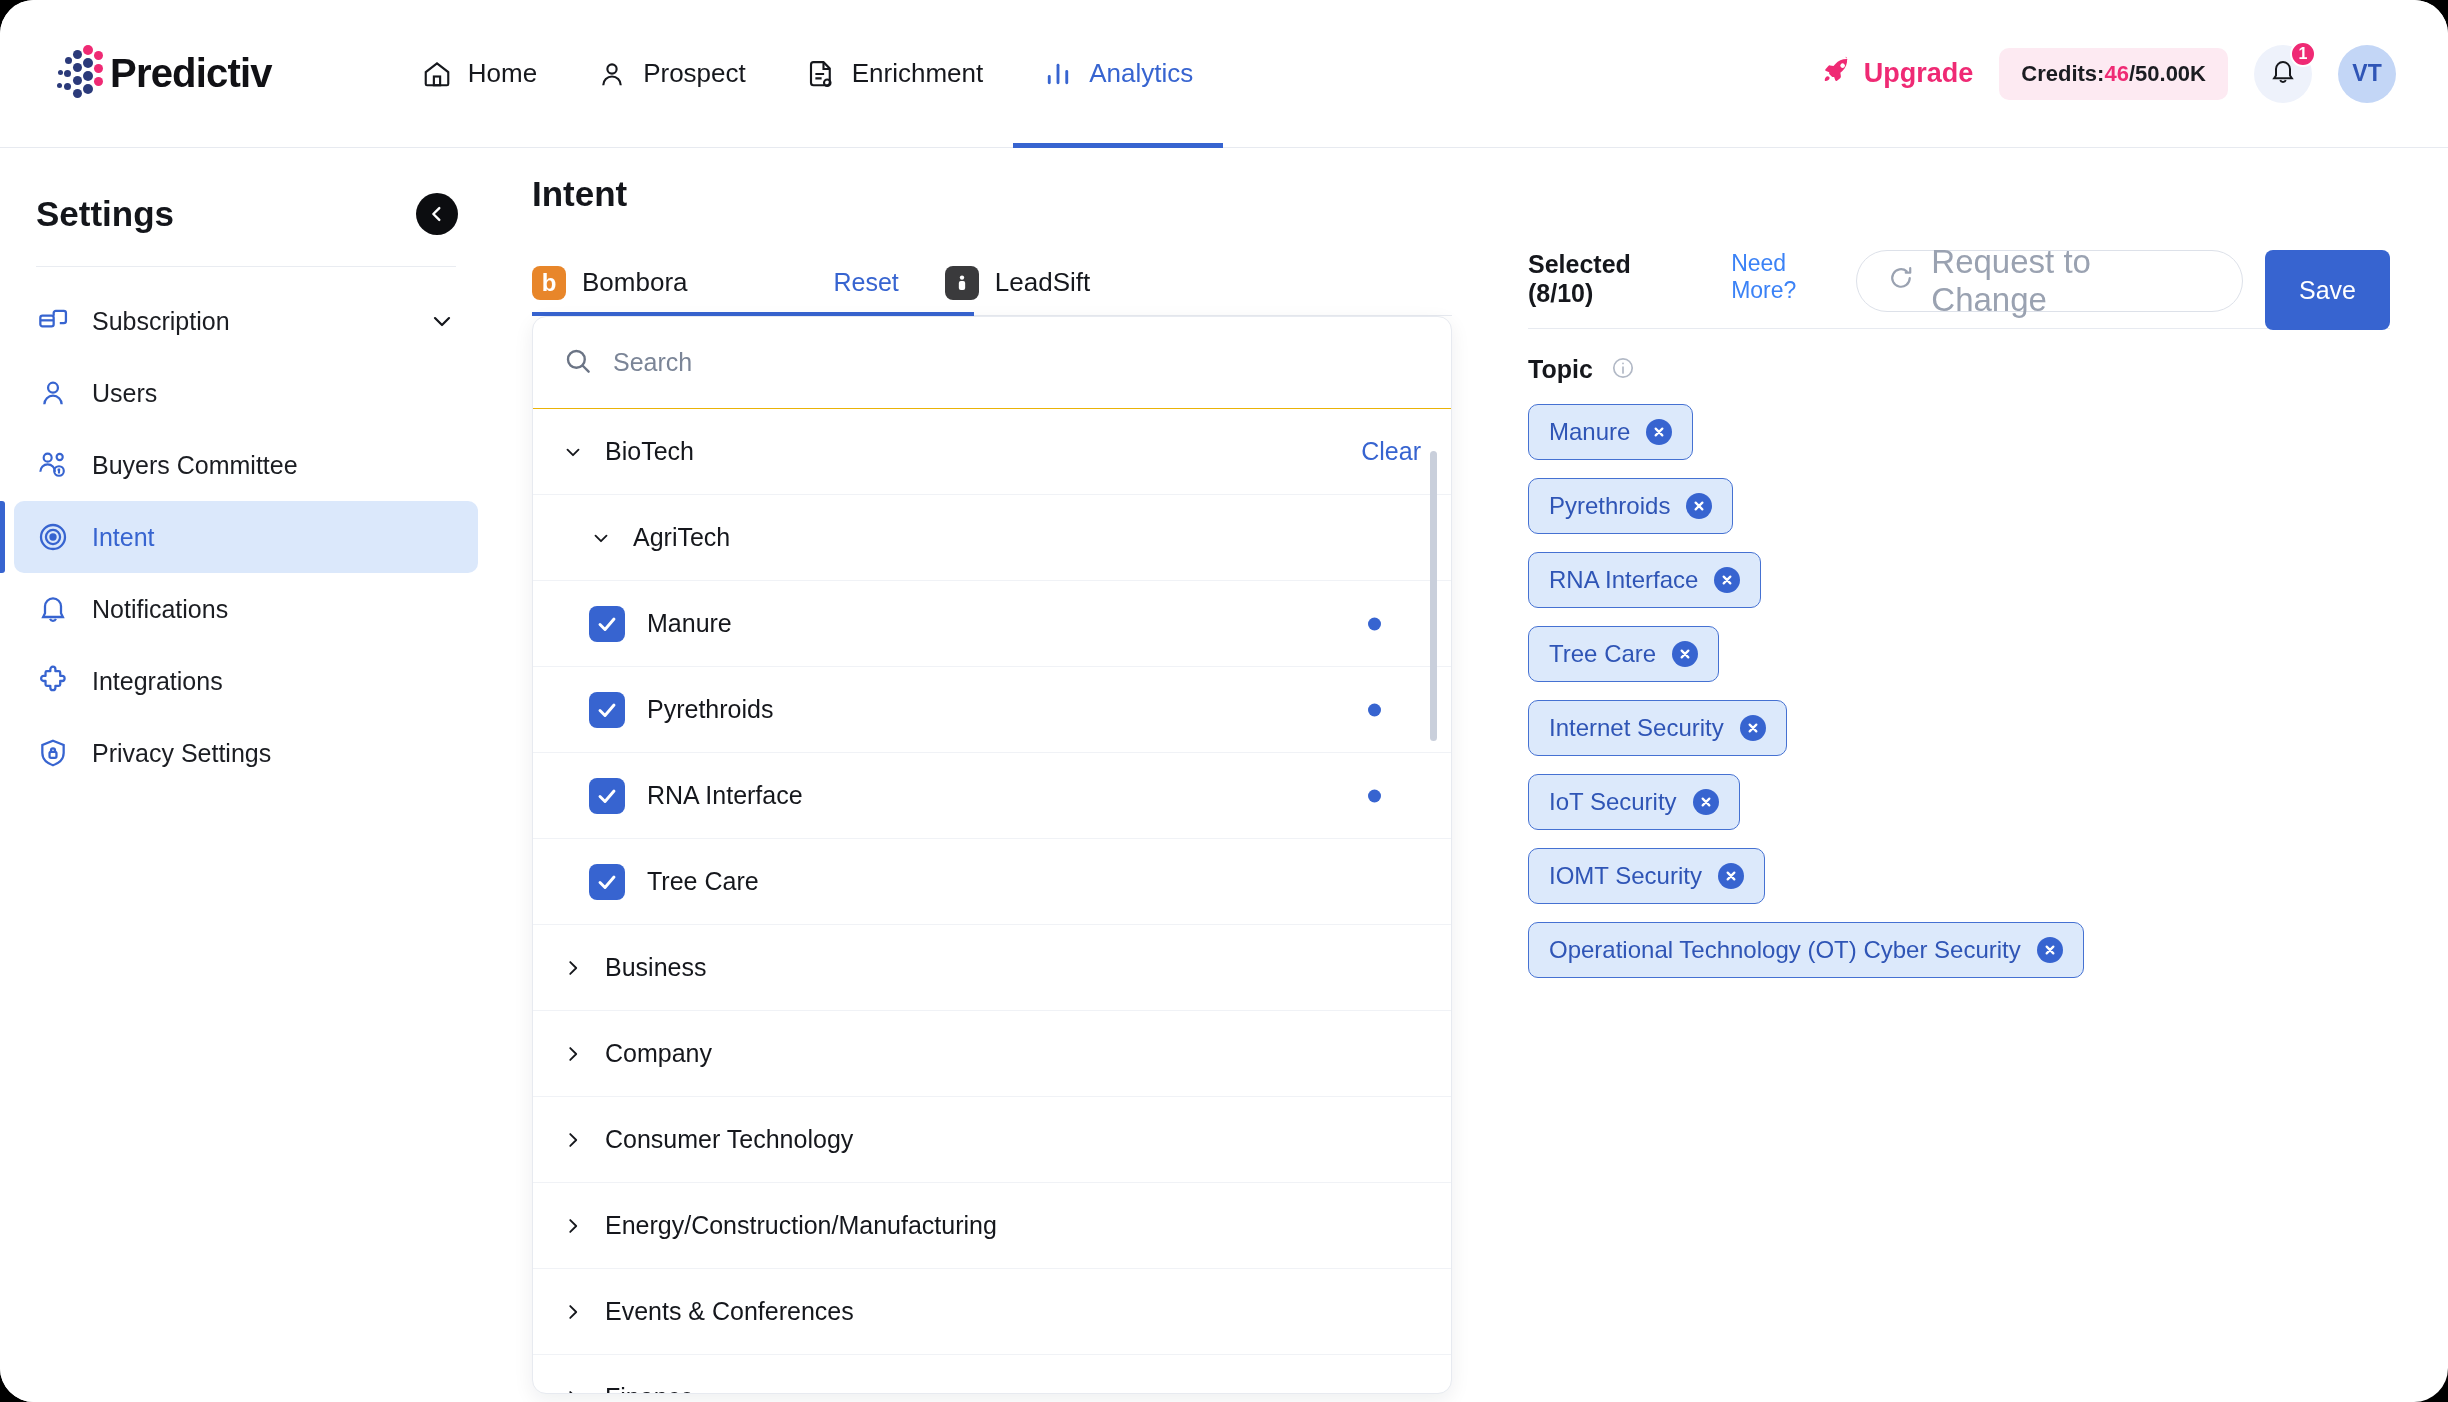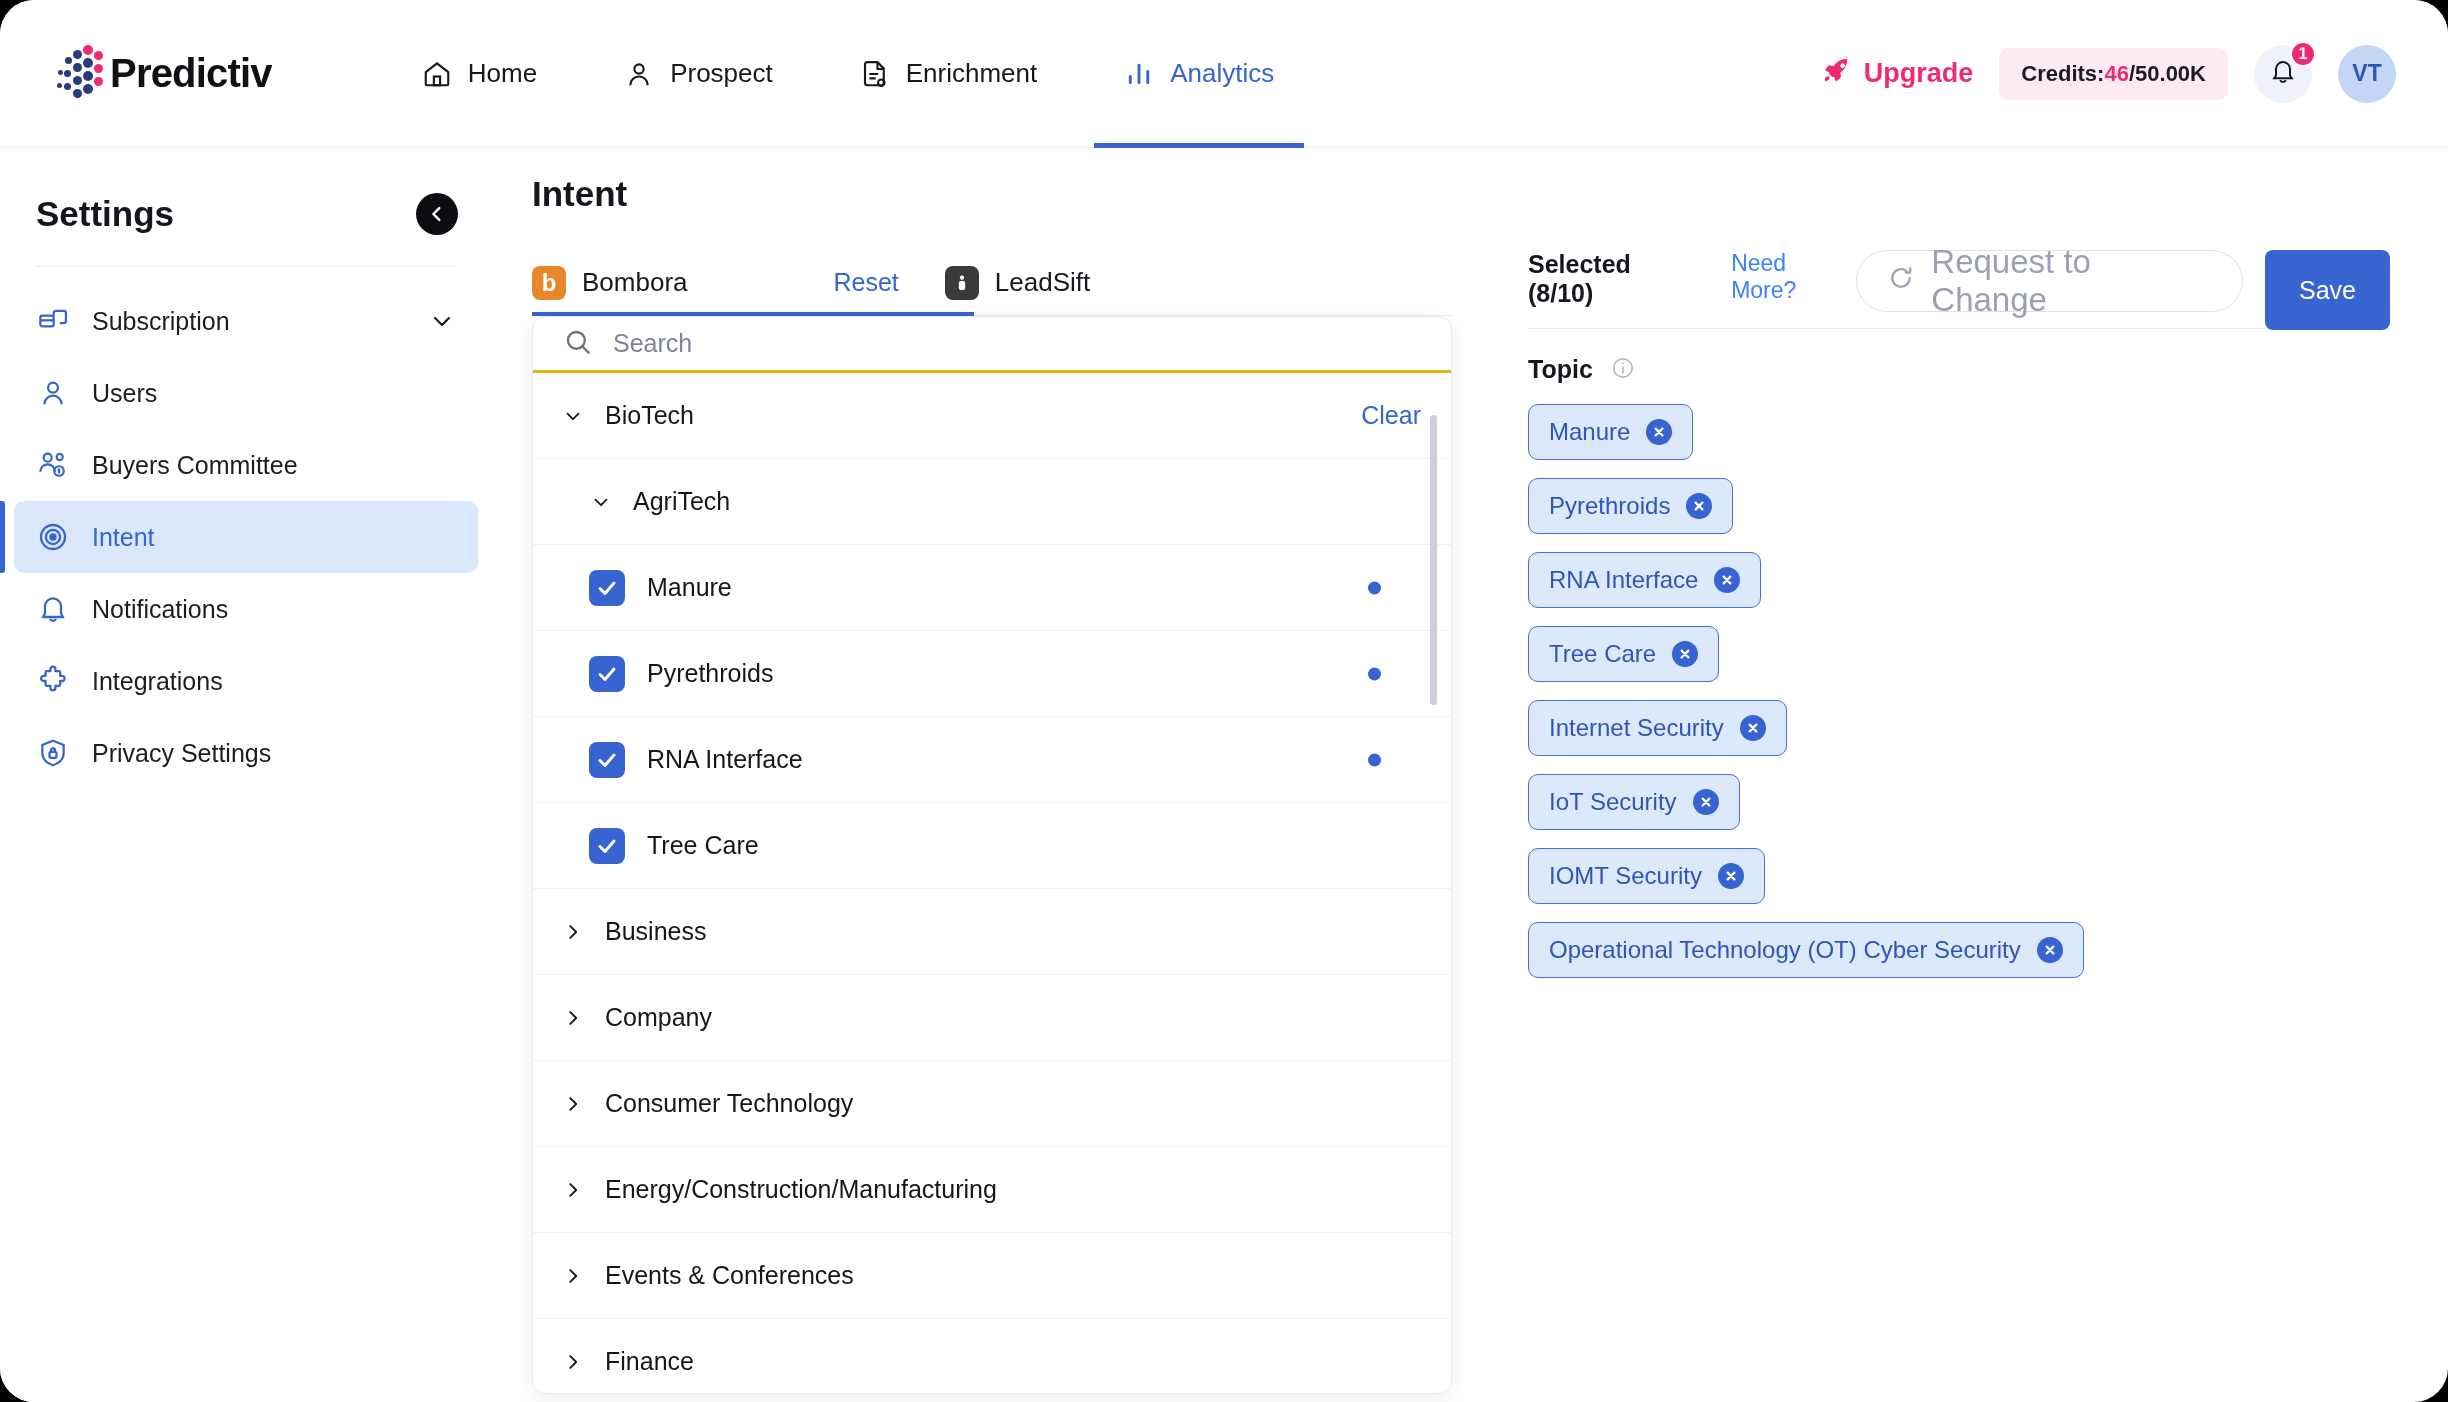--- a/index.html
+++ b/index.html
@@ -47,21 +47,21 @@
   }
   .logo-tick {
     position: absolute; right: -16px; top: -14px;
     width: 20px; height: 20px;
   }
 
   
   #navtabs {
     display: flex; align-items: stretch; height: 148px;
     margin-left: 120px;
-    gap: 27px;
+    gap: 0;
   }
   .navtab {
     display: flex; align-items: center; gap: 16px;
     padding: 0 30px;
     height: 148px;
     font-size: 26px; color: #16181d;
     cursor: pointer;
     position: relative;
     white-space: nowrap;
   }
@@ -192,22 +192,22 @@
     height: 1078px;
     background: #fff;
     border: 1px solid #e7eaf0;
     border-radius: 14px;
     box-shadow: 0 6px 20px rgba(18,24,40,0.07);
     overflow: hidden;
     position: relative;
   }
   #search-row {
     display: flex; align-items: center; gap: 20px;
-    height: 56px; padding: 0 30px;
-    border-bottom: 3px solid #eab308;
+    height: 92px; padding: 0 30px;
+    border-bottom: 1px solid #eab308;
   }
   #search-input {
     border: none; outline: none;
     font-size: 25px; color: #1b1d22;
     font-family: "Liberation Sans", sans-serif;
     background: transparent; width: 100%;
   }
   #search-input::placeholder { color: #7b8597; }
 
   #tree-scroll { position: relative; height: calc(1078px - 76px); overflow: hidden; }

